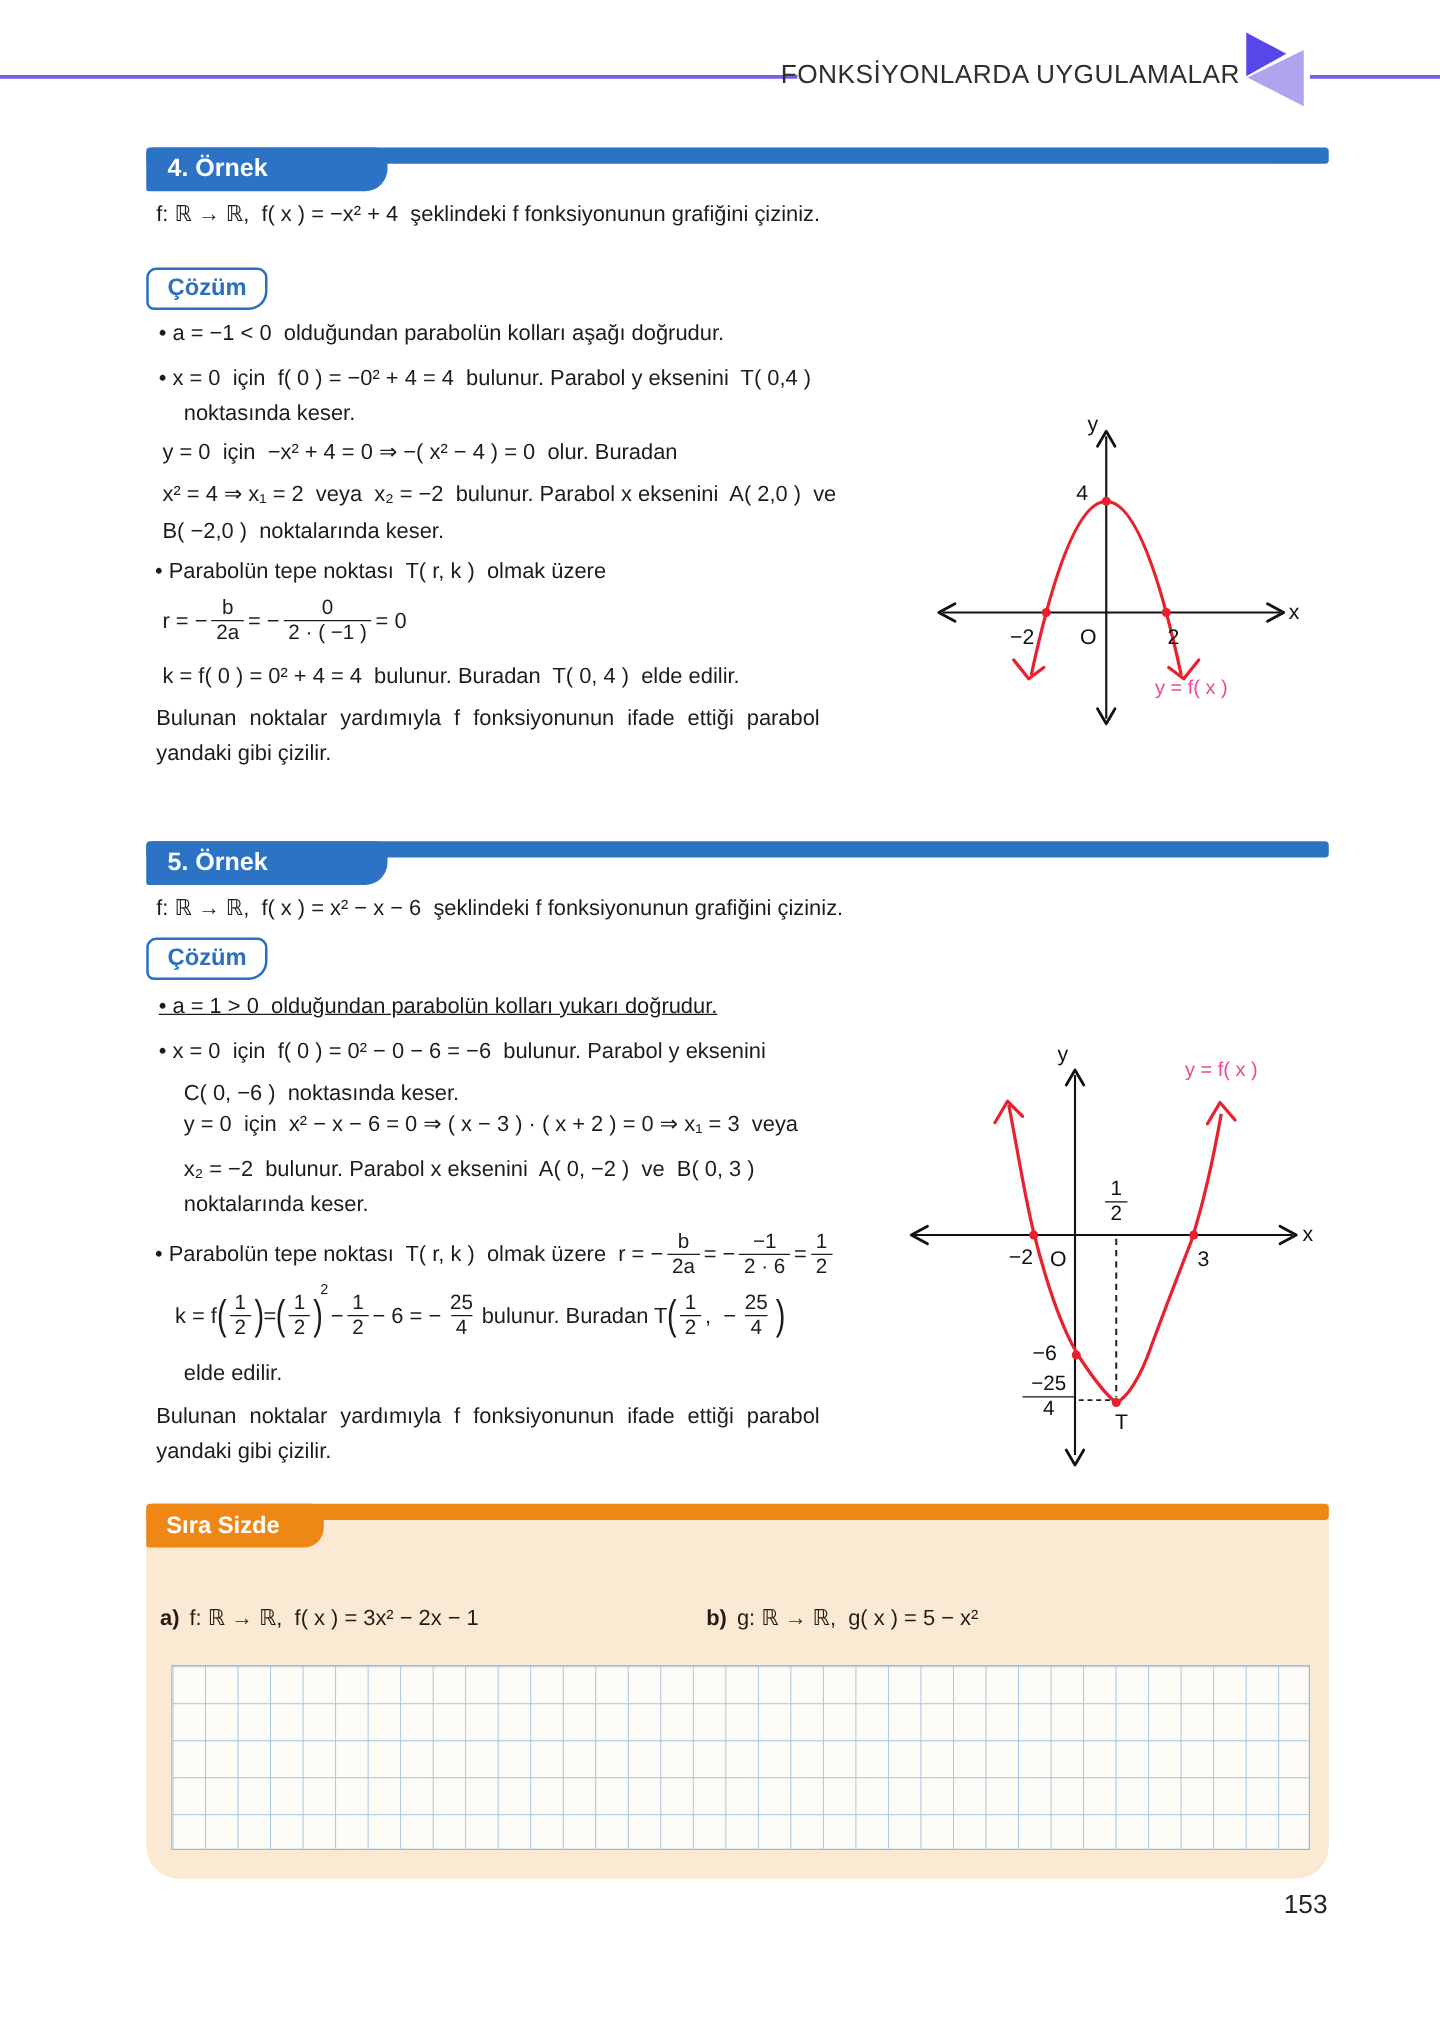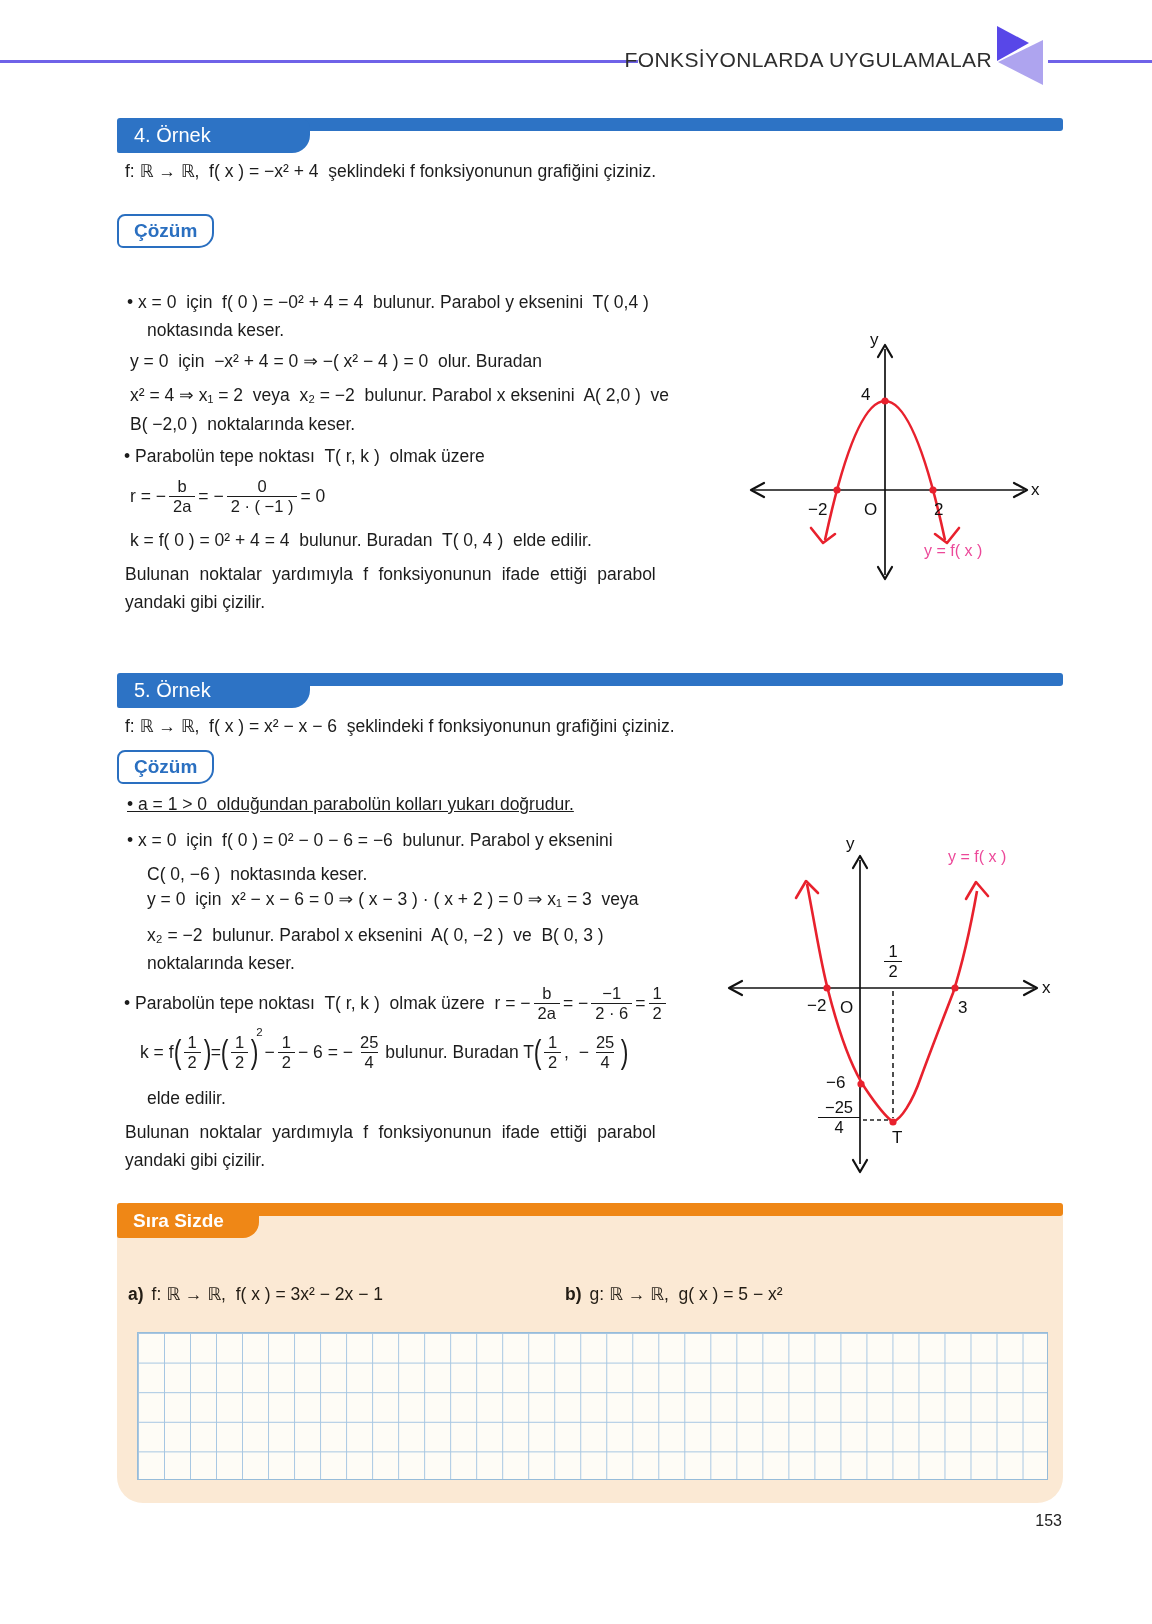--- a/index.html
+++ b/index.html
@@ -3,21 +3,21 @@
 <meta charset="utf-8">
 <style>
   html,body{margin:0;padding:0;background:#ffffff;}
   .page{position:relative;width:1152px;height:1624px;background:#fff;overflow:hidden;
         font-family:"Liberation Sans","DejaVu Sans",sans-serif;color:#1c1c1c;}
   .hline{position:absolute;height:3px;background:#6f62e8;}
   .htitle{position:absolute;top:48px;left:560px;width:432px;text-align:right;
           font-size:21px;letter-spacing:0.4px;color:#2e2e2e;white-space:pre;}
   .exbar{position:absolute;left:117px;width:946px;height:13px;background:#2d73c5;border-radius:3px;}
   .extab{position:absolute;left:117px;width:176px;height:35px;background:#2d73c5;color:#fff;
-         font-weight:normal;font-size:20px;display:flex;align-items:center;padding-left:17px;
+         font-weight:bold;font-size:20px;display:flex;align-items:center;padding-left:17px;
          border-radius:6px 10px 18px 2px;}
   .solbox{position:absolute;left:117px;height:30px;background:#fff;border:2.5px solid #2a6fc0;
           color:#2a6fc0;font-weight:bold;font-size:19px;display:flex;align-items:center;
           padding:0 15px;border-radius:8px 8px 15px 6px;}
   .tl{position:absolute;white-space:pre;font-size:17.5px;color:#1c1c1c;}
   .just{word-spacing:5.5px;}
   .frow{position:absolute;display:flex;align-items:center;white-space:pre;font-size:17.5px;color:#1c1c1c;}
   .frac{display:inline-flex;flex-direction:column;align-items:center;line-height:1.12;font-size:16.5px;margin:0 3px;}
   .frac .num{padding:0 4px;}
   .frac .den{border-top:1.6px solid #1c1c1c;padding:0 4px;}
@@ -35,21 +35,21 @@
   .otab{position:absolute;left:117px;top:1203px;width:126px;height:35px;background:#ef8716;color:#fff;
         font-weight:bold;font-size:19px;display:flex;align-items:center;padding-left:16px;
         border-radius:6px 10px 16px 2px;}
   .instr{position:absolute;left:133px;top:1250px;font-weight:bold;font-size:17.5px;color:#221c14;white-space:pre;}
   .pitem{position:absolute;display:flex;gap:8px;font-size:17.5px;color:#221c14;white-space:pre;}
   .pitem .lbl{font-weight:bold;}
   .grid{position:absolute;left:137px;top:1332px;width:911px;height:148px;background-color:#fefcf6;
         background-image:linear-gradient(to right,#a6c6e2 1px,transparent 1px),
                          linear-gradient(to bottom,#a6c6e2 1px,transparent 1px);
         background-size:26.03px 29.6px;border:1.5px solid #97bcd9;box-sizing:border-box;}
-  .pageno{position:absolute;left:1002px;top:1512px;width:60px;text-align:right;font-size:16px;color:#222;}
+  .pageno{position:absolute;left:1002px;top:1512px;width:60px;text-align:right;font-size:21px;color:#222;}
 </style>
 </head>
 <body>
 
 <div class="page">
 
   <div class="hline" style="left:0;top:60px;width:638px;"></div>
   <div class="htitle">FONKSİYONLARDA UYGULAMALAR</div>
   <svg width="64" height="64" style="position:absolute;left:983px;top:24px;" viewBox="0 0 64 64">
     <polygon points="14,2 14,37 46,19" fill="#5847e8"></polygon>
@@ -58,20 +58,21 @@
   <div class="hline" style="left:1048px;top:60px;width:104px;"></div>
 
   <div class="exbar" style="top:118px;"></div>
   <div class="extab" style="top:118px;">
     <span>4. Örnek</span>
   </div>
   <div class="tl" style="left:125px;top:161px;">f: ℝ → ℝ,  f( x ) = −x² + 4  şeklindeki f fonksiyonunun grafiğini çiziniz.</div>
   <div class="solbox" style="top:214px;">
     <span>Çözüm</span>
   </div>
+  <div class="tl" style="left:127px;top:256px;">• a = −1 &lt; 0  olduğundan parabolün kolları aşağı doğrudur.</div>
   <div class="tl" style="left:127px;top:292px;">• x = 0  için  f( 0 ) = −0² + 4 = 4  bulunur. Parabol y eksenini  T( 0,4 )</div>
   <div class="tl" style="left:147px;top:320px;">noktasında keser.</div>
   <div class="tl" style="left:130px;top:351px;">y = 0  için  −x² + 4 = 0 ⇒ −( x² − 4 ) = 0  olur. Buradan</div>
   <div class="tl" style="left:130px;top:385px;">x² = 4 ⇒ x₁ = 2  veya  x₂ = −2  bulunur. Parabol x eksenini  A( 2,0 )  ve</div>
   <div class="tl" style="left:130px;top:414px;">B( −2,0 )  noktalarında keser.</div>
   <div class="tl" style="left:124px;top:446px;">• Parabolün tepe noktası  T( r, k )  olmak üzere</div>
 
   <div class="frow" style="left:130px;top:472px;height:48px;">
     <span>r = −</span>
     <span class="frac">

